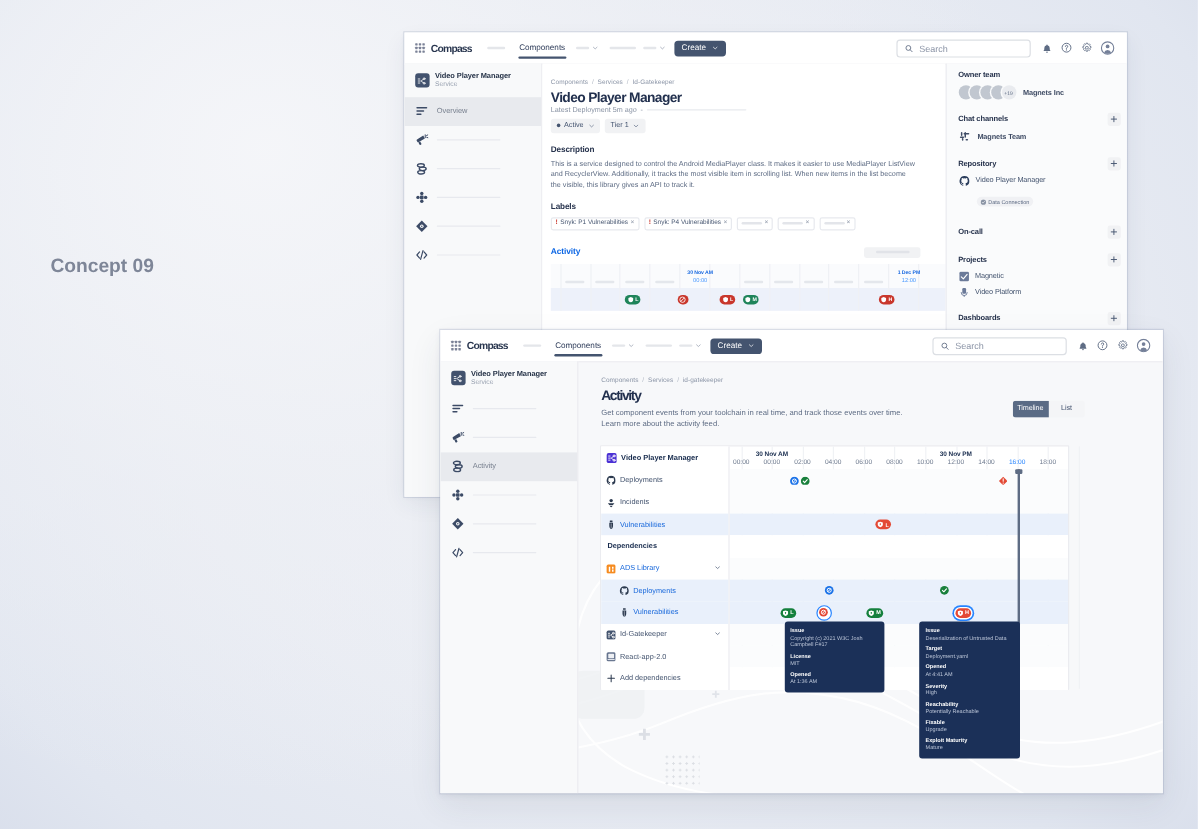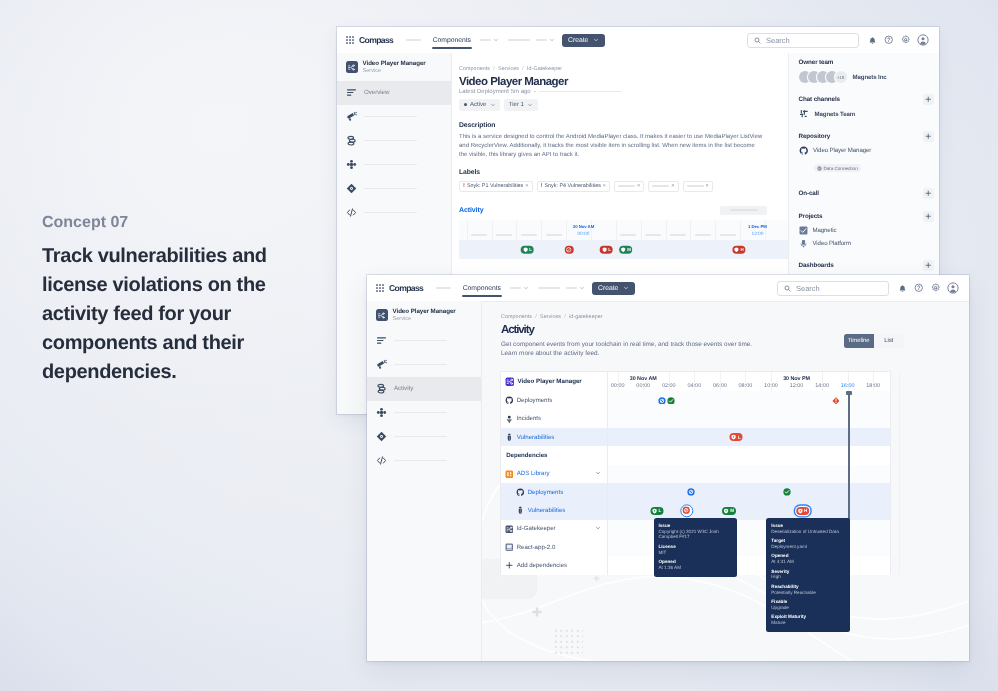--- a/index.html
+++ b/index.html
@@ -135,22 +135,21 @@
   .tip .tl{font-size:4.6px;font-weight:700;color:#fff;letter-spacing:.02px;line-height:5.7px;}
   .tip .tv{font-size:4.6px;color:#b9c3d6;line-height:5.7px;}
   .tip .fld + .fld{margin-top:3.8px;}
 </style>
 </head>
 <body>
 
 <div class="slide">
 
   <div class="copy">
-    <div class="eyebrow">Concept 07</div>
-    <div class="bodytext">Track vulnerabilities and license violations on the activity feed for your components and their dependencies.</div>
+    <div class="eyebrow">Concept 09</div>
   </div>
 
   <div class="win back">
     <div class="topnav">
       <div class="waffle">
         <i></i>
           <i></i>
           <i></i>
           <i></i>
           <i></i>

